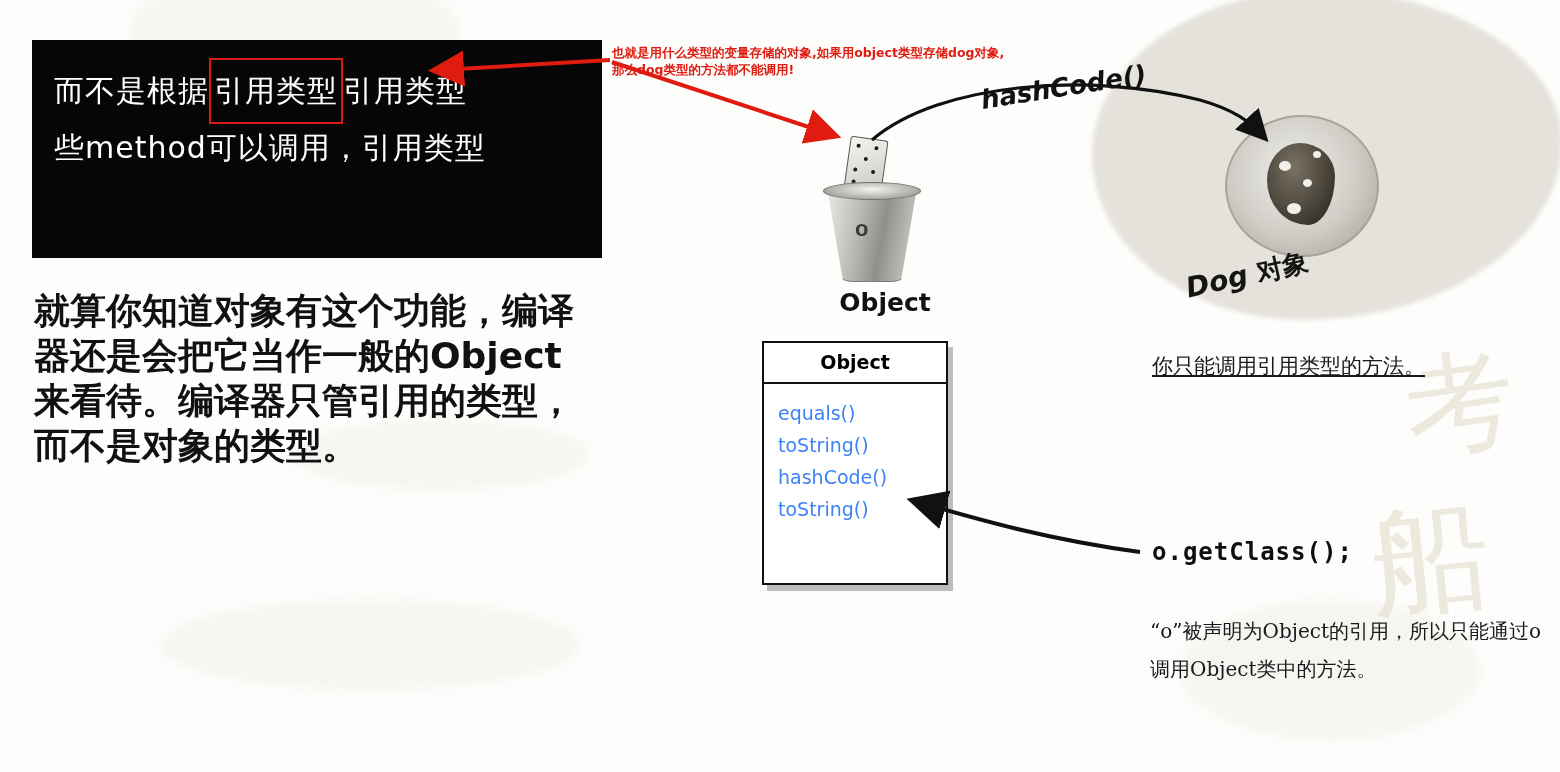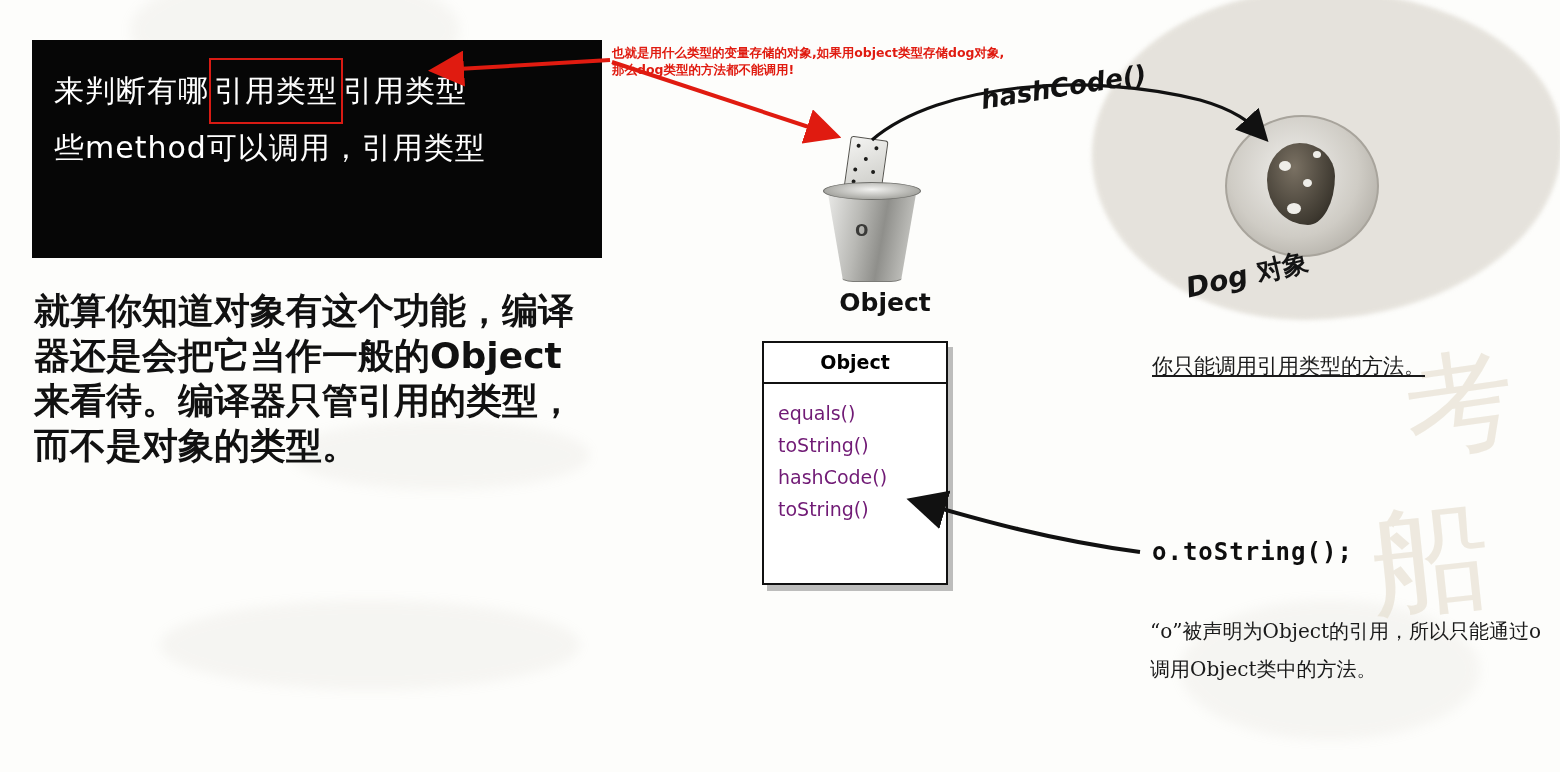--- a/index.html
+++ b/index.html
@@ -133,21 +133,21 @@
     background: #fff; border: 2px solid #111;
     box-shadow: 5px 6px 0 rgba(0,0,0,.25);
   }
   .classbox .cb-title {
     height: 39px; line-height: 39px; text-align: center;
     font-size: 19px; font-weight: bold; border-bottom: 2px solid #111;
     font-family: "DejaVu Sans", "Liberation Sans", sans-serif;
   }
   .classbox .cb-methods { padding: 13px 0 0 14px; }
   .classbox .cb-methods div {
-    font-size: 19px; line-height: 32px; color: #701a75;
+    font-size: 19px; line-height: 32px; color: #3b82f6;
     font-family: "DejaVu Sans", "Liberation Sans", sans-serif;
   }
 
   
   .blob {
     position: absolute; left: 1092px; top: -10px; width: 470px; height: 330px;
     background: #dedad2; opacity: .75;
     border-radius: 48% 52% 55% 45% / 50% 46% 54% 50%;
     filter: blur(2px);
   }
@@ -206,21 +206,21 @@
 
   <div class="smudge s1"></div>
   <div class="smudge s2"></div>
   <div class="smudge s3"></div>
   <div class="smudge s4"></div>
   <div class="ghost-text ghost-cjk1">考</div>
   <div class="ghost-text ghost-cjk2">船</div>
 
   <div class="black-box">
     <div class="line">
-      <span>来判断有哪</span><span class="redbox">引用类型</span><span>引用类型</span>
+      <span>而不是根据</span><span class="redbox">引用类型</span><span>引用类型</span>
     </div>
     <div class="line">些method可以调用，引用类型</div>
   </div>
 
   <div class="body-para">就算你知道对象有这个功能，编译器还是会把它当作一般的Object来看待。编译器只管引用的类型，而不是对象的类型。</div>
 
   <div class="annotation">也就是用什么类型的变量存储的对象,如果用object类型存储dog对象,那么dog类型的方法都不能调用!</div>
 
   <div class="cup-wrap">
     <div class="dice">
@@ -257,21 +257,21 @@
     <div class="dog-spot" style="left:86px; top:34px; width:8px; height:7px;"></div>
   </div>
   <div class="dog-label">
     <span>Dog</span>
     <span class="cjk">对象</span>
   </div>
 
   <div class="hashcode-label">hashCode()</div>
 
   <div class="hand hand1">你只能调用引用类型的方法。</div>
-  <div class="code-line">o.toString();</div>
+  <div class="code-line">o.getClass();</div>
   <div class="hand hand2">“o”被声明为Object的引用，所以只能通过o调用Object类中的方法。</div>
 
   <svg class="overlay">
     <defs>
       <marker id="redhead" markerWidth="9" markerHeight="9" refX="6" refY="4.5" orient="auto">
         <path d="M0,0 L9,4.5 L0,9 z" fill="#e01b10"></path>
       </marker>
       <marker id="blkhead" markerWidth="10" markerHeight="10" refX="7" refY="5" orient="auto">
         <path d="M0,0 L10,5 L0,10 z" fill="#111"></path>
       </marker>

